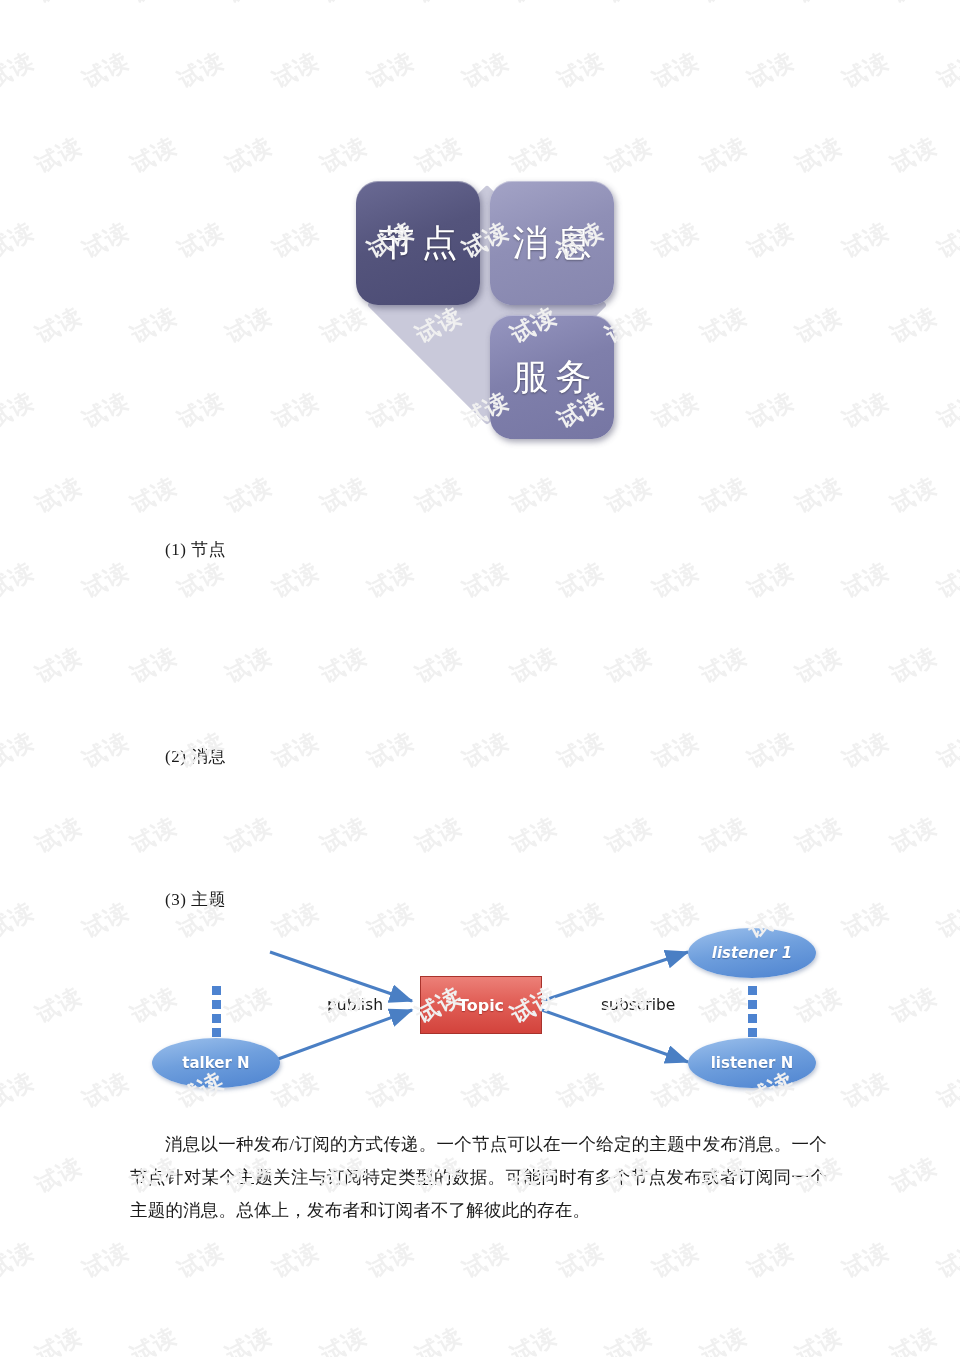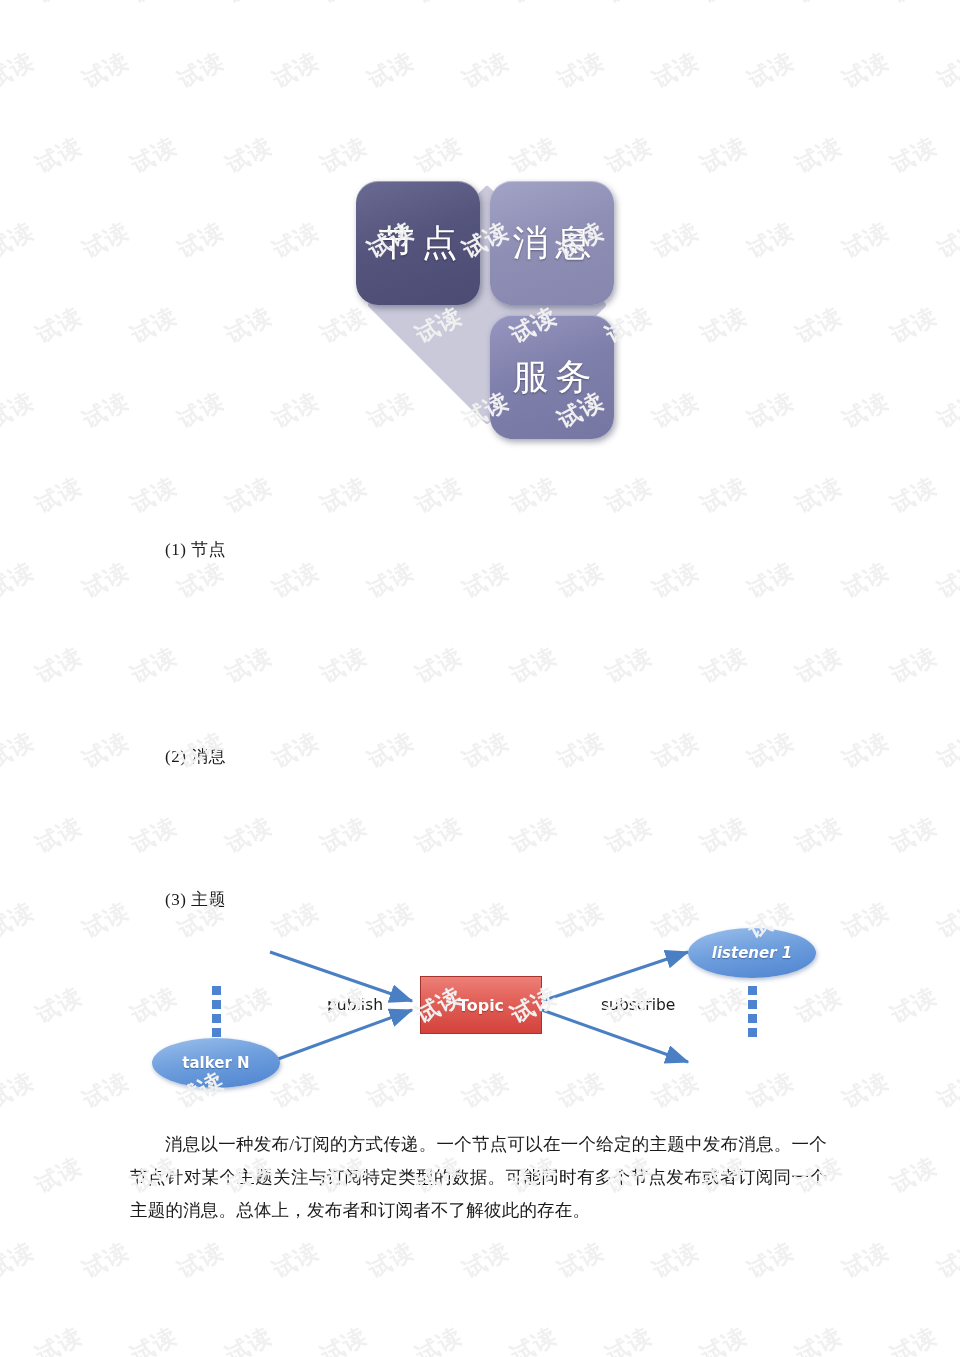--- a/index.html
+++ b/index.html
@@ -405,20 +405,23 @@
         <line x1="402" y1="83" x2="548" y2="34" stroke="#4a7fc4" stroke-width="3" marker-end="url(#ah)"></line>
         <line x1="402" y1="92" x2="548" y2="144" stroke="#4a7fc4" stroke-width="3" marker-end="url(#ah)"></line>
       </svg>
 
       <div class="node-ellipse n-talkerN">
         <span>talker N</span>
       </div>
       <div class="node-ellipse n-listener1">
         <span>listener 1</span>
       </div>
+      <div class="node-ellipse n-listenerN">
+        <span>listener N</span>
+      </div>
 
       <div class="topic-box">
         <span>Topic</span>
       </div>
 
       <div class="edge-label lbl-publish">publish</div>
       <div class="edge-label lbl-subscribe">subscribe</div>
 
       <div class="dots dots-left">
           <i></i>

